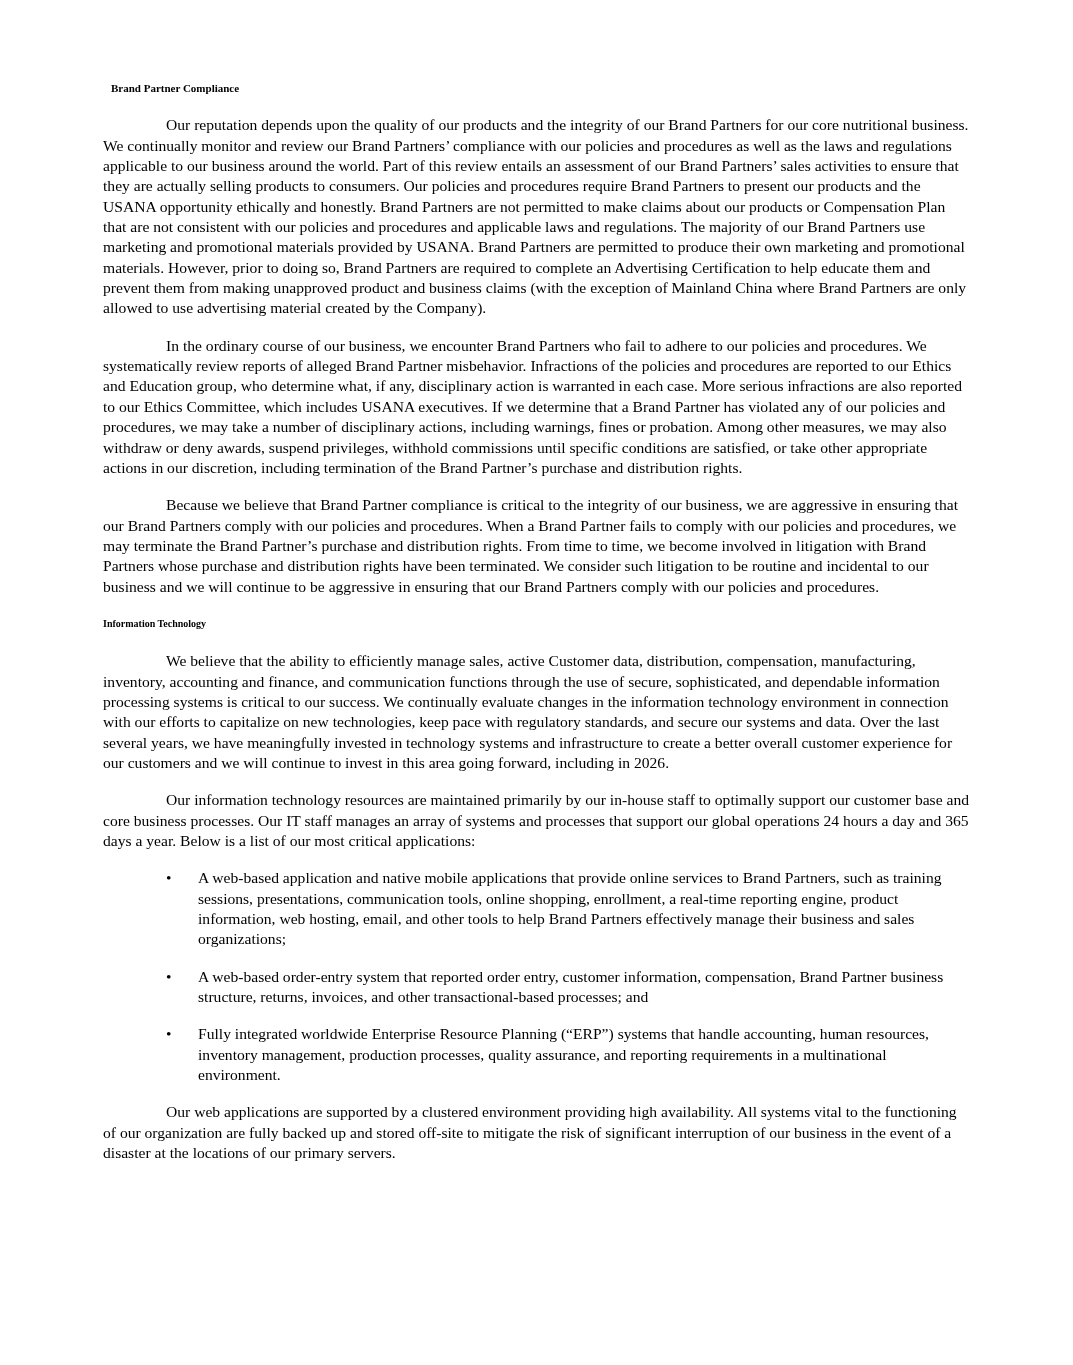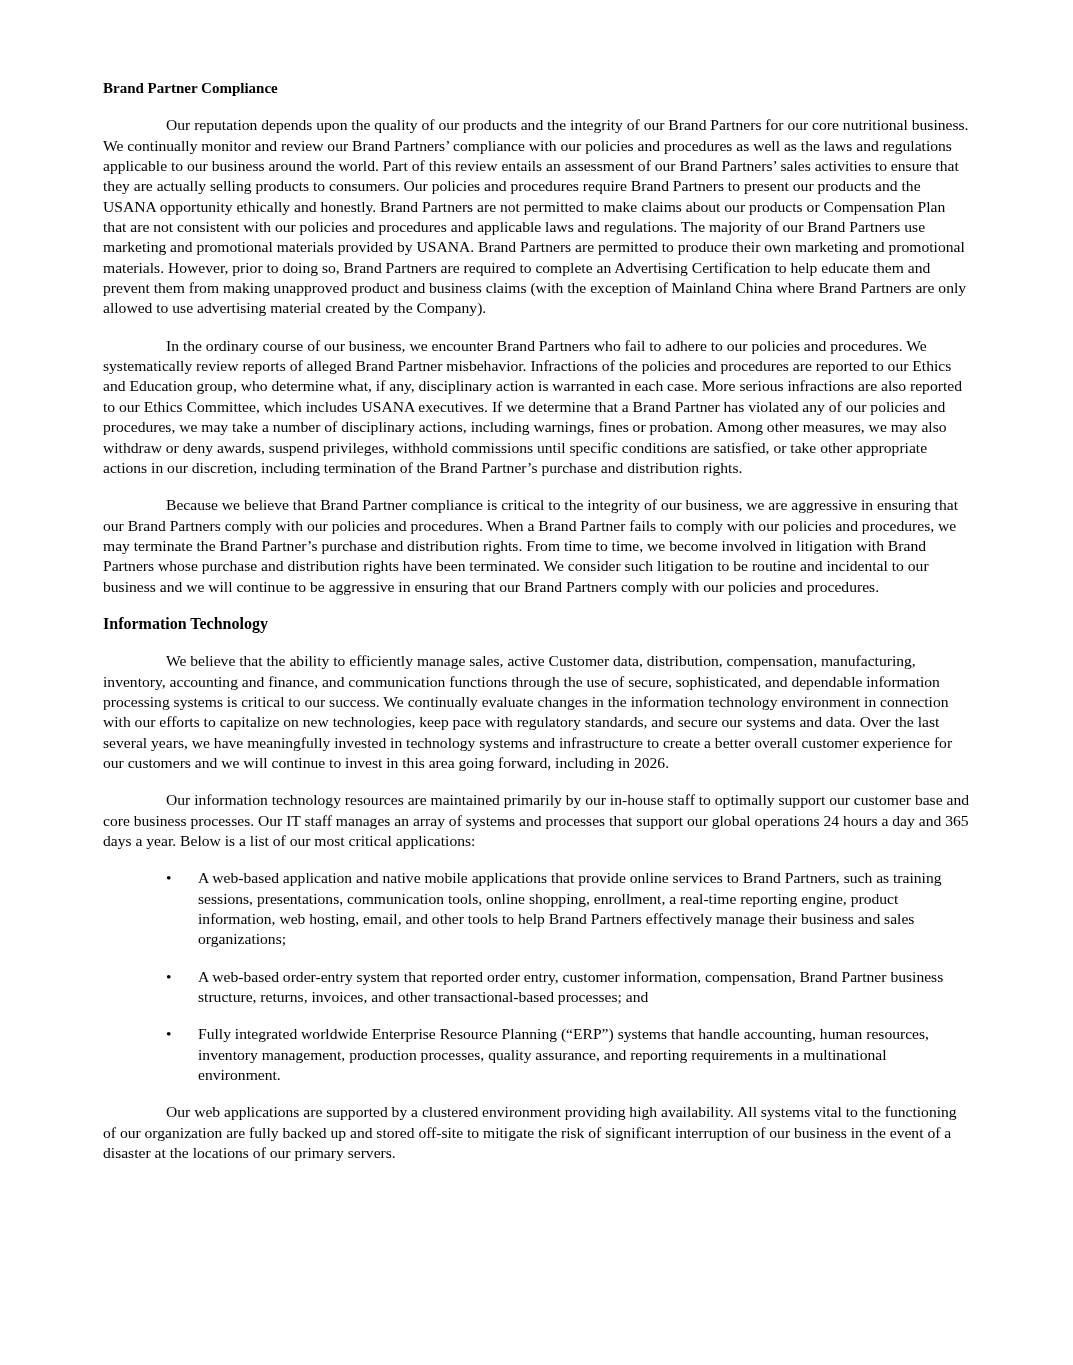--- a/index.html
+++ b/index.html
@@ -59,28 +59,28 @@
       text-align: center;
     }
     .para-last { margin-bottom: 0; }
   </style>
 </head>
 <body>
 
 <div class="page">
 
   <section>
-    <h2 class="section-heading" style="font-size:15px;">Brand Partner Compliance</h2>
+    <h2 class="section-heading" style="font-size:11px;margin-left:8px;">Brand Partner Compliance</h2>
     <p class="para">Our reputation depends upon the quality of our products and the integrity of our Brand Partners for our core nutritional business. We continually monitor and review our Brand Partners’ compliance with our policies and procedures as well as the laws and regulations applicable to our business around the world. Part of this review entails an assessment of our Brand Partners’ sales activities to ensure that they are actually selling products to consumers. Our policies and procedures require Brand Partners to present our products and the USANA opportunity ethically and honestly. Brand Partners are not permitted to make claims about our products or Compensation Plan that are not consistent with our policies and procedures and applicable laws and regulations. The majority of our Brand Partners use marketing and promotional materials provided by USANA. Brand Partners are permitted to produce their own marketing and promotional materials. However, prior to doing so, Brand Partners are required to complete an Advertising Certification to help educate them and prevent them from making unapproved product and business claims (with the exception of Mainland China where Brand Partners are only allowed to use advertising material created by the Company).</p>
     <p class="para">In the ordinary course of our business, we encounter Brand Partners who fail to adhere to our policies and procedures. We systematically review reports of alleged Brand Partner misbehavior. Infractions of the policies and procedures are reported to our Ethics and Education group, who determine what, if any, disciplinary action is warranted in each case. More serious infractions are also reported to our Ethics Committee, which includes USANA executives. If we determine that a Brand Partner has violated any of our policies and procedures, we may take a number of disciplinary actions, including warnings, fines or probation. Among other measures, we may also withdraw or deny awards, suspend privileges, withhold commissions until specific conditions are satisfied, or take other appropriate actions in our discretion, including termination of the Brand Partner’s purchase and distribution rights.</p>
     <p class="para">Because we believe that Brand Partner compliance is critical to the integrity of our business, we are aggressive in ensuring that our Brand Partners comply with our policies and procedures. When a Brand Partner fails to comply with our policies and procedures, we may terminate the Brand Partner’s purchase and distribution rights. From time to time, we become involved in litigation with Brand Partners whose purchase and distribution rights have been terminated. We consider such litigation to be routine and incidental to our business and we will continue to be aggressive in ensuring that our Brand Partners comply with our policies and procedures.</p>
   </section>
 
   <section>
-    <h2 class="section-heading" style="font-size:16px;">Information Technology</h2>
+    <h2 class="section-heading" style="font-size:10px;">Information Technology</h2>
     <p class="para">We believe that the ability to efficiently manage sales, active Customer data, distribution, compensation, manufacturing, inventory, accounting and finance, and communication functions through the use of secure, sophisticated, and dependable information processing systems is critical to our success. We continually evaluate changes in the information technology environment in connection with our efforts to capitalize on new technologies, keep pace with regulatory standards, and secure our systems and data. Over the last several years, we have meaningfully invested in technology systems and infrastructure to create a better overall customer experience for our customers and we will continue to invest in this area going forward, including in 2026.</p>
     <p class="para">Our information technology resources are maintained primarily by our in-house staff to optimally support our customer base and core business processes. Our IT staff manages an array of systems and processes that support our global operations 24 hours a day and 365 days a year. Below is a list of our most critical applications:</p>
 
     <ul class="bullet-list">
       <li class="bullet-item">
         <span class="bullet-glyph">•</span>
         <span>A web-based application and native mobile applications that provide online services to Brand Partners, such as training sessions, presentations, communication tools, online shopping, enrollment, a real-time reporting engine, product information, web hosting, email, and other tools to help Brand Partners effectively manage their business and sales organizations;</span>
       </li>
       <li class="bullet-item">
         <span class="bullet-glyph">•</span>

